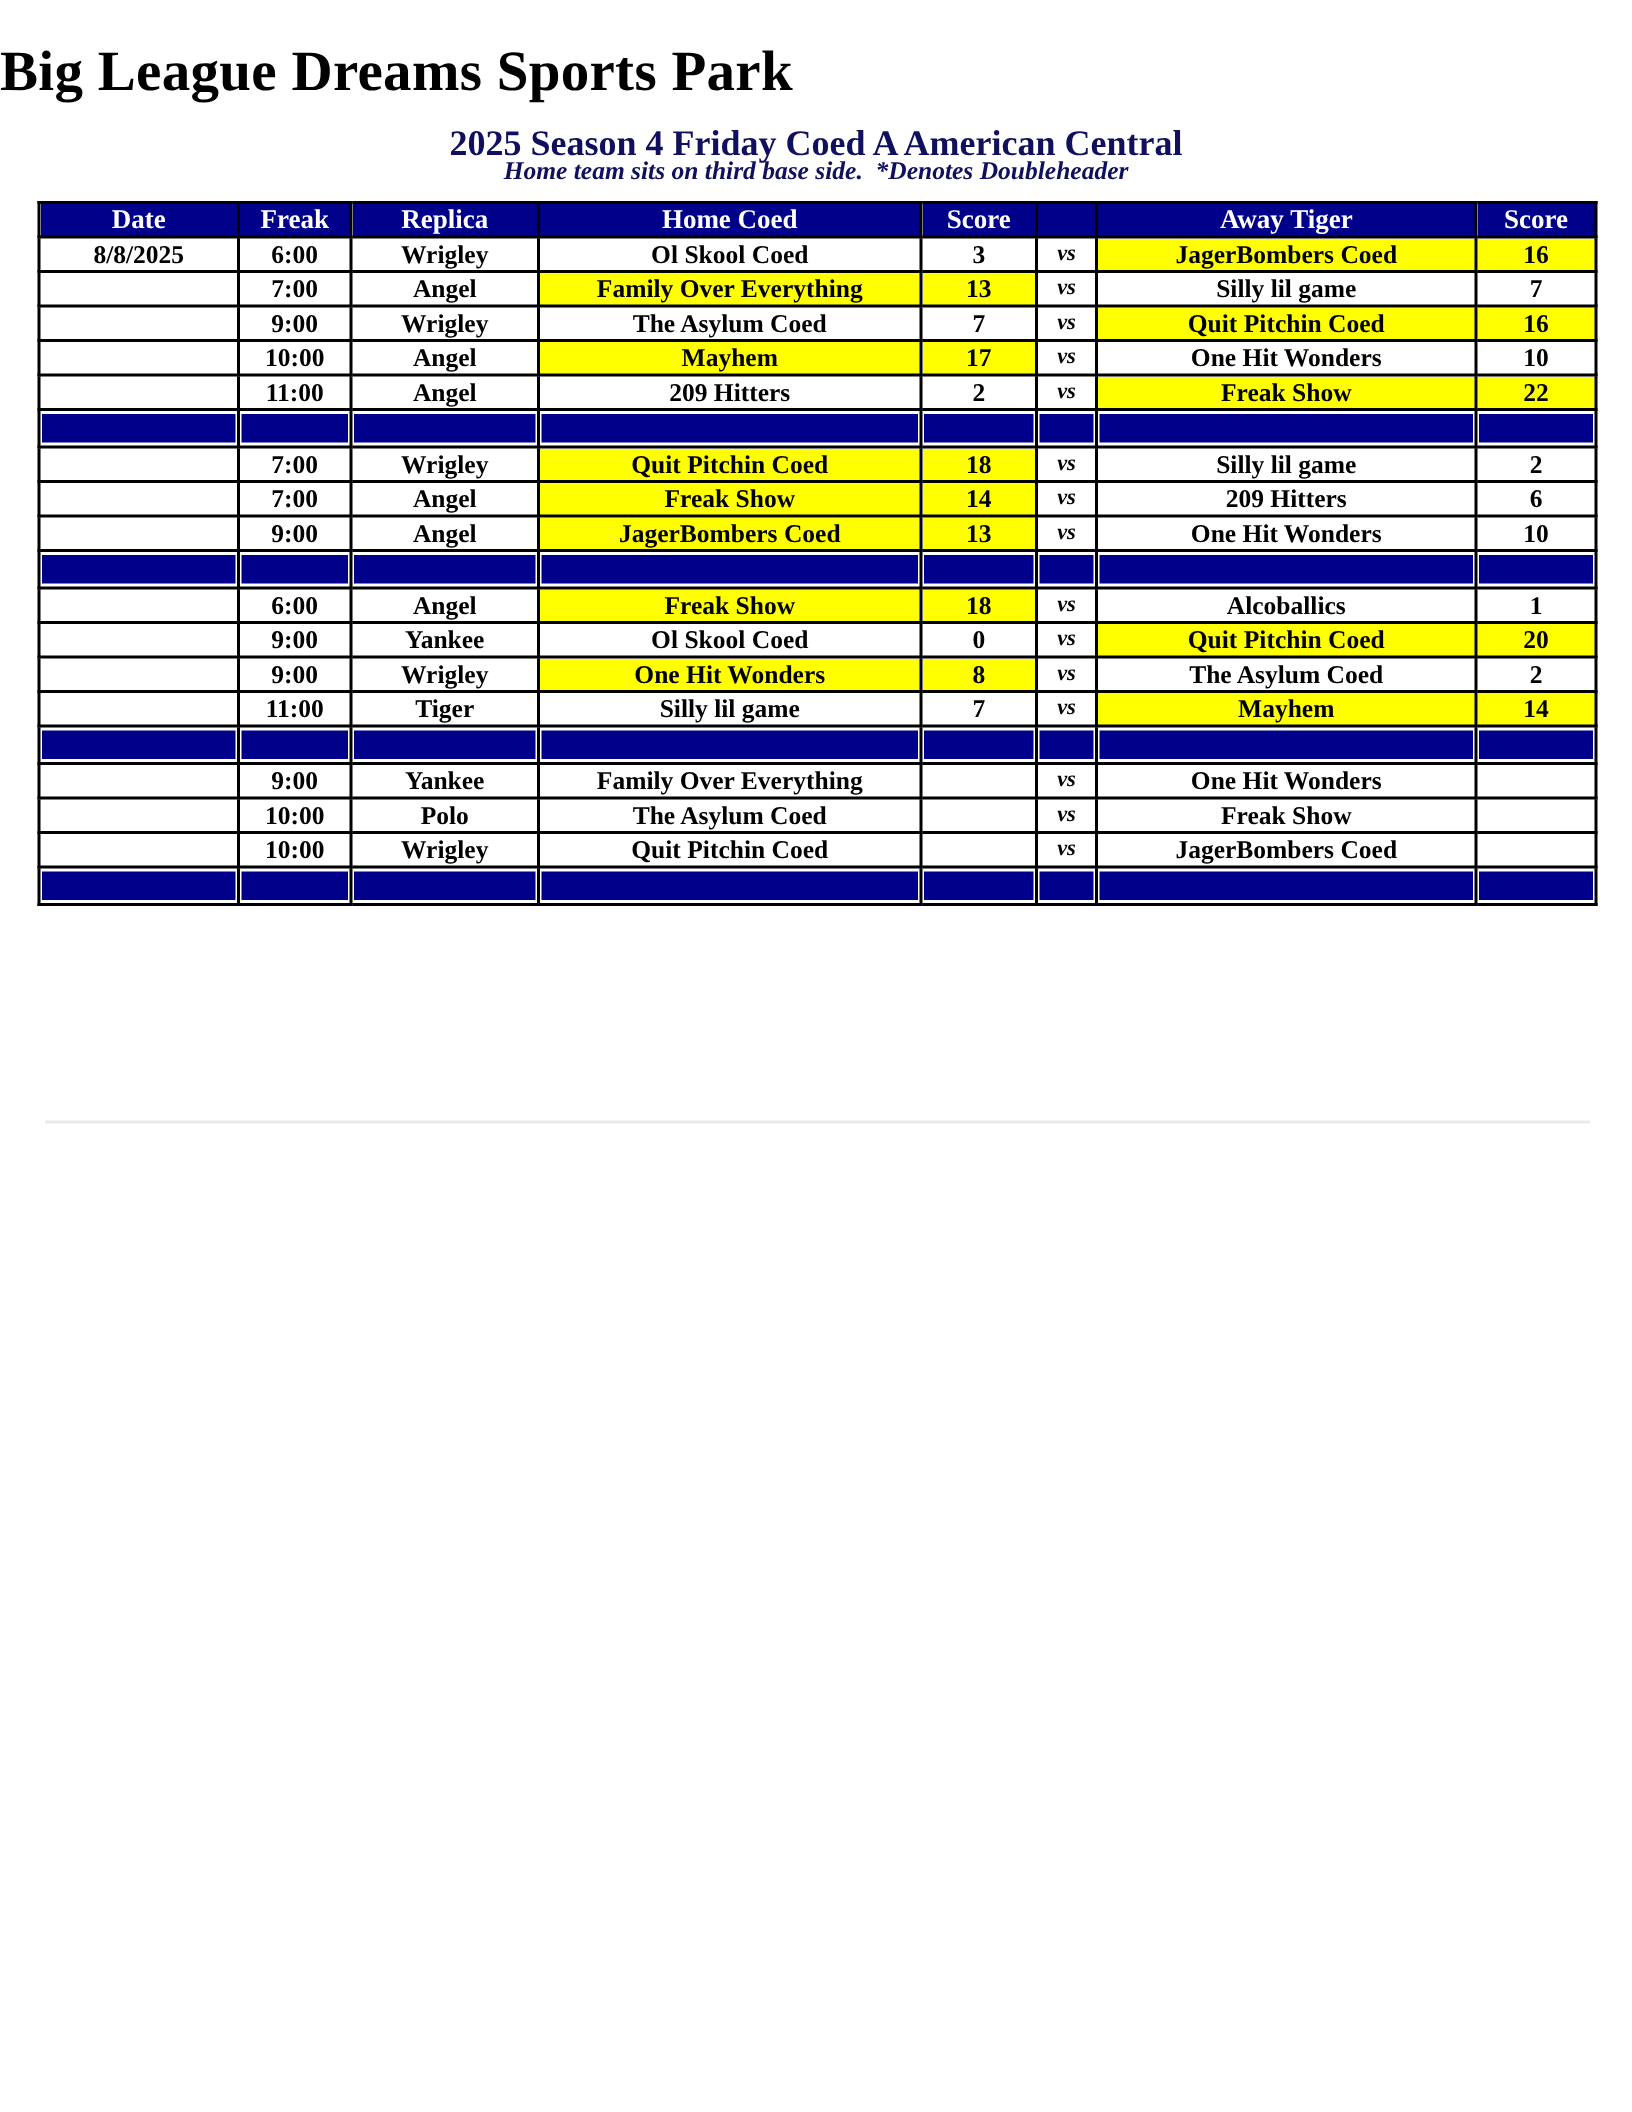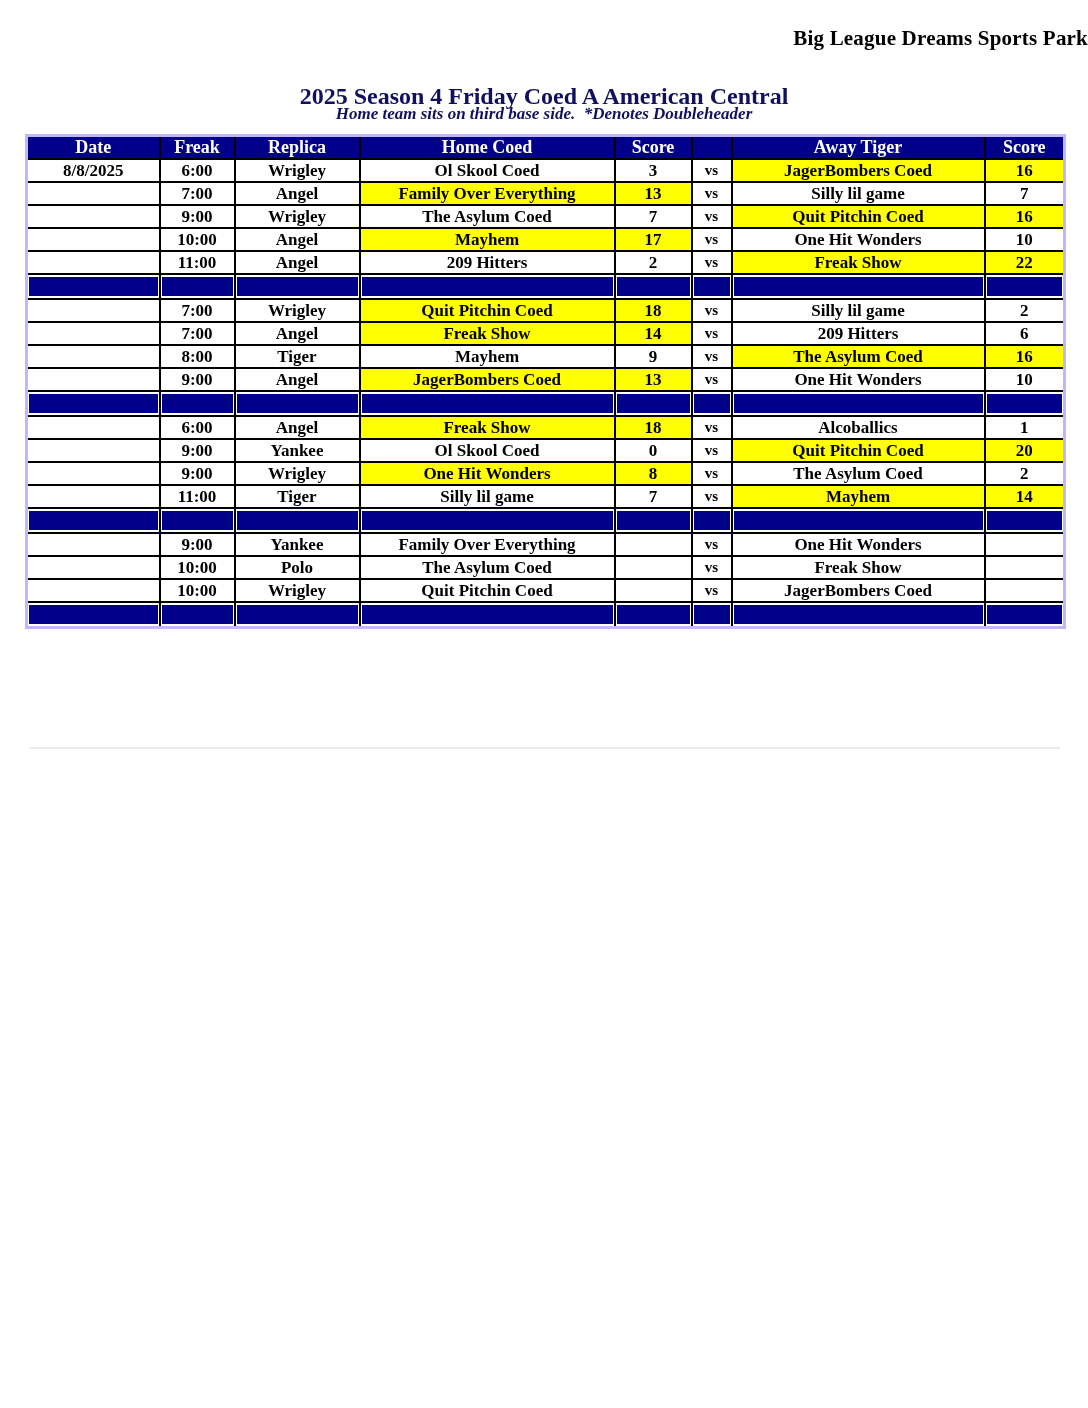--- a/index.html
+++ b/index.html
@@ -14,22 +14,22 @@
     width: 1088px;
     height: 1408px;
     position: relative;
     background: #ffffff;
     font-family: "Liberation Serif", "DejaVu Serif", serif;
   }
   .title {
     position: absolute;
     top: 26px; left: 0;
     width: 100%;
-    text-align: right;
-    font-size: 21px;
+    text-align: left;
+    font-size: 38px;
     font-weight: bold;
     color: var(--ink);
     letter-spacing: 0.2px;
   }
   .subtitle {
     position: absolute;
     top: 67px; left: 0;
     width: 100%;
     text-align: center;
     font-size: 24px;
@@ -48,41 +48,42 @@
     color: var(--subtitle-ink);
     white-space: pre-wrap;
   }
   table.sched {
     position: absolute;
     top: 134px;
     left: 25px;
     width: 1038px;
     border-collapse: collapse;
     table-layout: fixed;
-    border: 3px solid #c4b5fd;
+    border: 1px solid #c4b5fd;
   }
   table.sched td, table.sched th {
     border: 2px solid #000;
     height: 23px;
     padding: 0;
     text-align: center;
     vertical-align: middle;
     font-weight: bold;
     font-size: 17px;
     color: #000;
     overflow: hidden;
     white-space: nowrap;
   }
   table.sched th {
     background: var(--navy);
     color: #ffffff;
     font-size: 18px;
   }
   table.sched td.hl { background: var(--hl); }
   table.sched td.vs {
+    font-style: italic;
     font-size: 15px;
   }
   table.sched td.sep { background: #ffffff; }
   .sepfill {
     height: 19px;
     margin: 2px 1px;
     background: var(--navy);
   }
   .artifact-line {
     position: absolute;
@@ -215,30 +216,20 @@
         <td>7:00</td>
         <td>Angel</td>
         <td class="hl">Freak Show</td>
         <td class="hl">14</td>
         <td class="vs">vs</td>
         <td>209 Hitters</td>
         <td>6</td>
       </tr>
       <tr>
         <td></td>
-        <td>8:00</td>
-        <td>Tiger</td>
-        <td>Mayhem</td>
-        <td>9</td>
-        <td class="vs">vs</td>
-        <td class="hl">The Asylum Coed</td>
-        <td class="hl">16</td>
-      </tr>
-      <tr>
-        <td></td>
         <td>9:00</td>
         <td>Angel</td>
         <td class="hl">JagerBombers Coed</td>
         <td class="hl">13</td>
         <td class="vs">vs</td>
         <td>One Hit Wonders</td>
         <td>10</td>
       </tr>
       <tr>
         <td class="sep">

